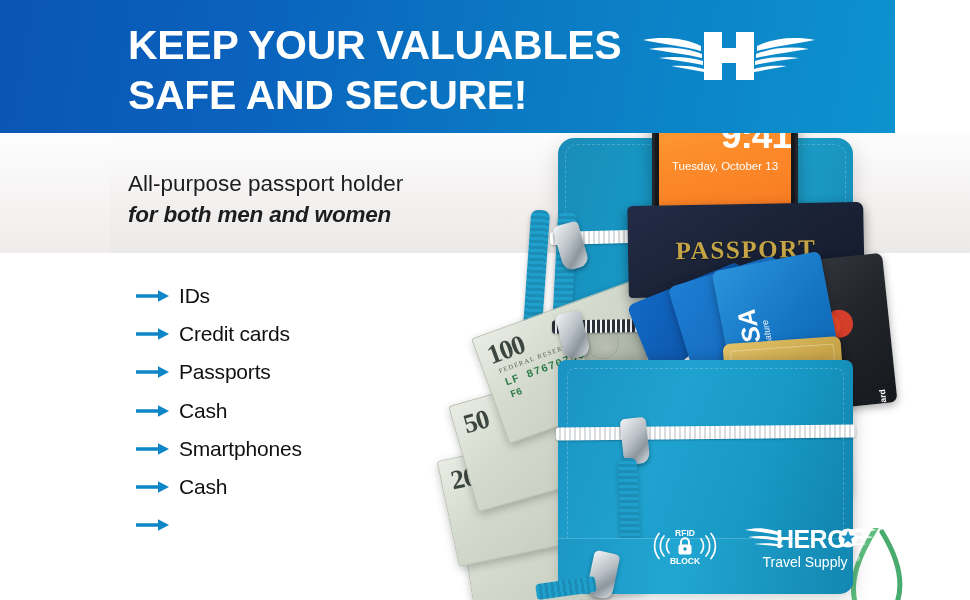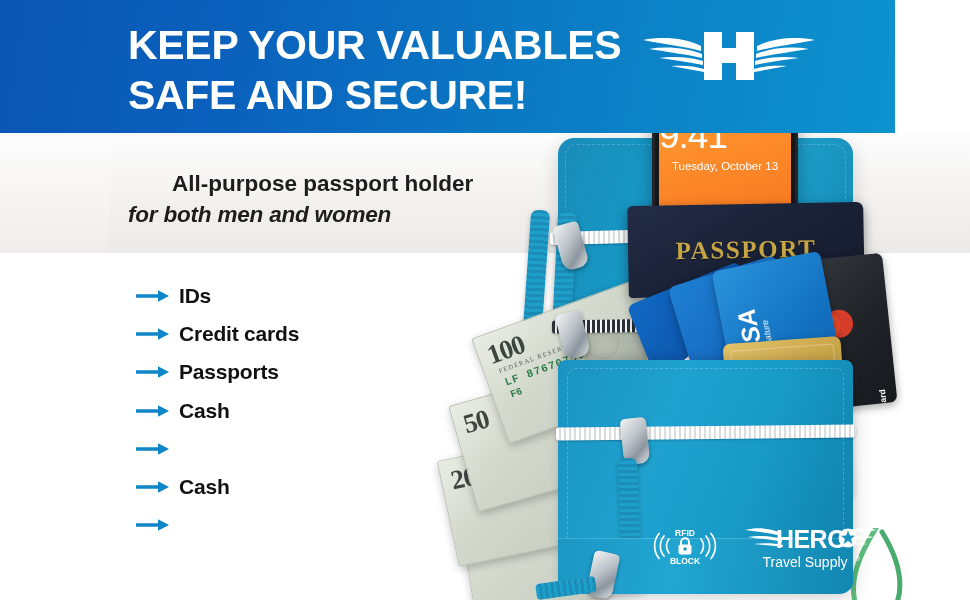--- a/index.html
+++ b/index.html
@@ -35,33 +35,33 @@
     z-index:10;
   }
   .subband:before {
     content:""; position:absolute; left:0; top:0; width:110px; height:120px;
     background:linear-gradient(180deg,#fdfdfd 0%,#f4f2f1 70%,#efeceb 100%);
   }
   .subtitle {
     position:absolute; left:128px; top:168px; z-index:20;
     color:#1d1d1d; font-size:22.5px; line-height:31px; width:420px;
   }
-  .subtitle .s1 { font-weight:700; display:block;margin-left:44px; }
+  .subtitle .s1 { font-weight:400; display:block; }
   .subtitle .s2 { font-weight:bold; font-style:italic; display:block; letter-spacing:-0.2px; }
 
   
   .features {
     position:absolute; left:136px; top:277px; z-index:20; width:330px;
   }
   .feat-row {
     display:flex; align-items:center; height:38.2px;
   }
   .feat-arrow { width:34px; height:16px; flex:0 0 34px; margin-right:9px; }
   .feat-label {
-    font-size:21px; color:#111111; font-weight:700; letter-spacing:-0.2px;
+    font-size:21px; color:#111111; font-weight:400; letter-spacing:-0.2px;
     white-space:nowrap;
   }
 
   
   .product { position:absolute; left:440px; top:60px; width:530px; height:540px; z-index:15; }
 
   
   .pouch-back {
     position:absolute; left:118px; top:78px; width:295px; height:455px;
     background:linear-gradient(108deg,#1a8cb8 0%,#1796c4 22%,#1fa3ce 48%,#148ab5 78%,#0f7ba4 100%);
@@ -134,22 +134,22 @@
   }
   .notch {
     position:absolute; left:50%; transform:translateX(-50%); top:0;
     width:74px; height:19px; background:#15171b; border-radius:0 0 11px 11px; z-index:3;
   }
   .statusbar {
     position:absolute; right:9px; top:4px; display:flex; gap:3px; align-items:flex-end; z-index:4;
   }
   .phone-lock { position:absolute; left:50%; transform:translateX(-50%); top:33px; z-index:4; }
   .phone-time {
-    position:absolute; left:0; right:0; top:52px; text-align:left; z-index:4;
-    color:#fff; font-size:37px; font-weight:400; letter-spacing:-1px; line-height:42px;
+    position:absolute; left:0; right:0; top:52px; text-align:right; z-index:4;
+    color:#fff; font-size:37px; font-weight:700; letter-spacing:-1px; line-height:42px;
   }
   .phone-date {
     position:absolute; left:0; right:0; top:97px; text-align:center; z-index:4;
     color:#fff; font-size:11.5px; font-weight:400;
   }
 
   
   .passport {
     position:absolute; left:188px; top:144px; width:236px; height:92px;
     background:linear-gradient(150deg,#232c46 0%,#1b2338 45%,#141a2b 100%);
@@ -346,20 +346,21 @@
       <svg class="feat-arrow" viewBox="0 0 34 16">
         <path d="M0 6.3 H22 V2.2 L33 8 L22 13.8 V9.7 H0 Z" fill="#0e86c8"></path>
       </svg>
       <span class="feat-label">Cash</span>
     </div>
 
     <div class="feat-row">
       <svg class="feat-arrow" viewBox="0 0 34 16">
         <path d="M0 6.3 H22 V2.2 L33 8 L22 13.8 V9.7 H0 Z" fill="#0e86c8"></path>
       </svg>
+      <span class="feat-label">Smartphones</span>
     </div>
 
 
     <div class="feat-row">
       <svg class="feat-arrow" viewBox="0 0 34 16">
         <path d="M0 6.3 H22 V2.2 L33 8 L22 13.8 V9.7 H0 Z" fill="#0e86c8"></path>
       </svg>
       <span class="feat-label">Cash</span>
     </div>
 

